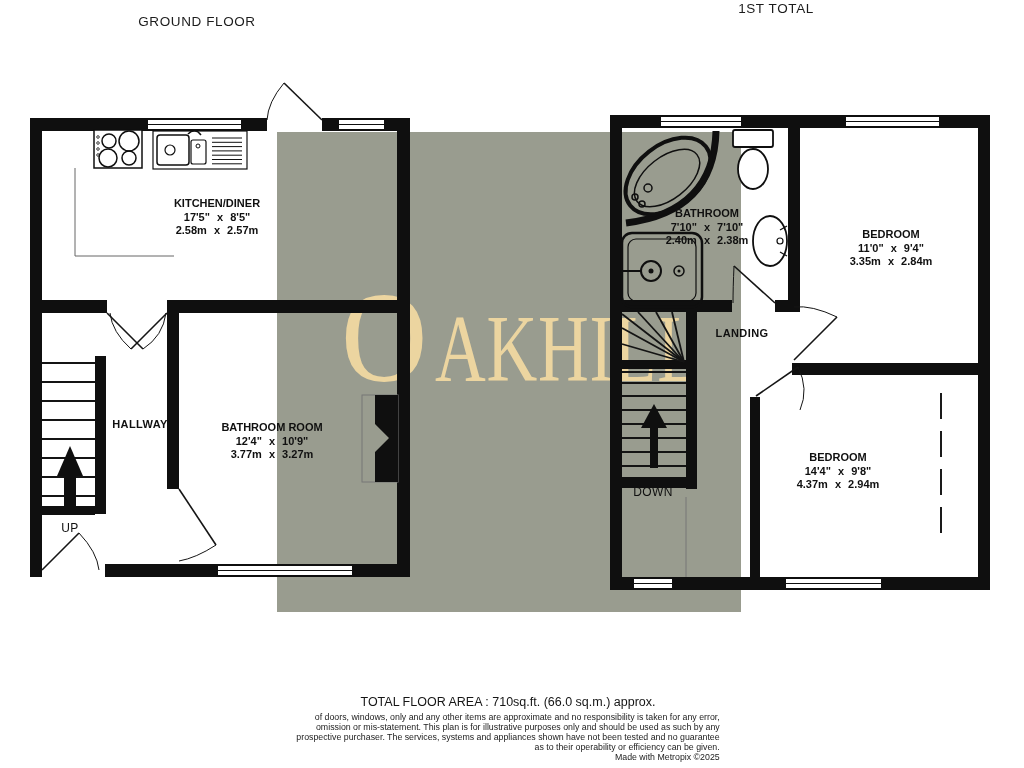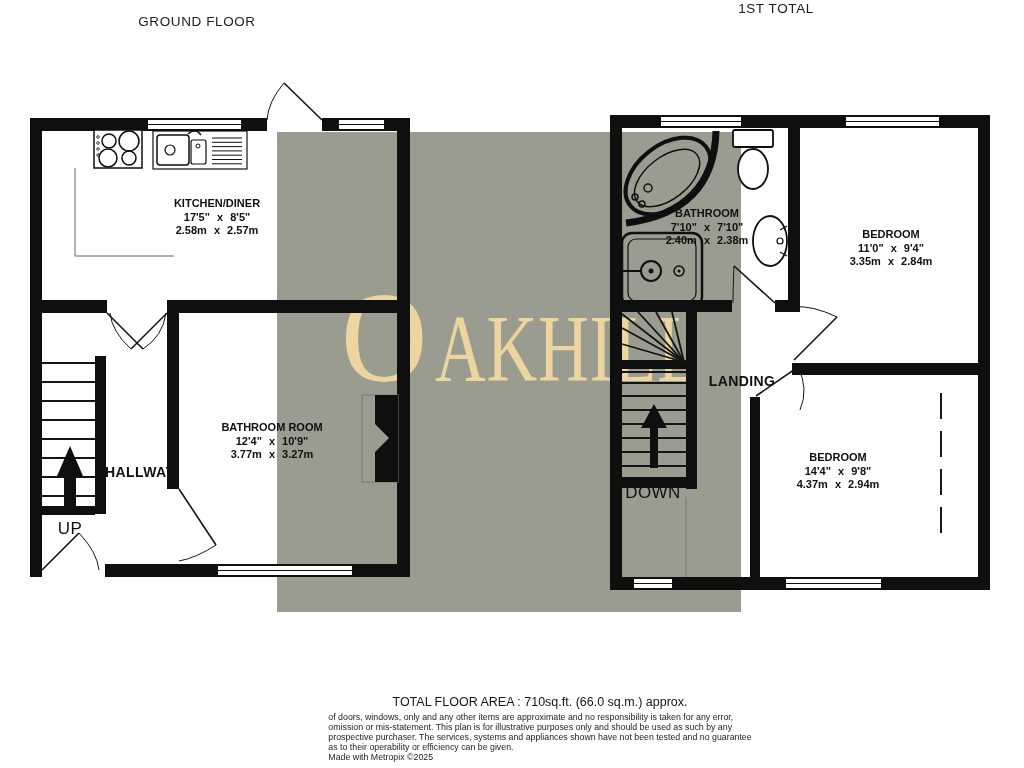--- a/index.html
+++ b/index.html
@@ -7,24 +7,24 @@
          font-family:"Liberation Sans",sans-serif;}
   .overlay{position:absolute;left:277px;top:132px;width:464px;height:480px;}
   .wm{position:absolute;left:341px;top:272px;display:flex;align-items:baseline;line-height:1;
       font-family:"Liberation Serif",serif;white-space:nowrap;}
   .wm .first{font-size:130px;display:inline-block;transform:scaleX(.92);transform-origin:left bottom;}
   .wm .rest{font-size:95px;display:inline-block;transform:scaleX(.74);transform-origin:left bottom;letter-spacing:1px;}
   svg{position:absolute;left:0;top:0;}
   .lbl{position:absolute;transform:translateX(-50%);text-align:center;white-space:nowrap;
        font-weight:bold;font-size:11px;color:#101010;line-height:13.5px;}
   .lbl .dim{word-spacing:4px;}
-  .small{font-weight:bold;font-size:14px;letter-spacing:.4px;margin-top:48px;}
-  .plain{font-weight:normal;font-size:17px;letter-spacing:.4px;text-align:center;}
+  .small{font-weight:bold;font-size:11px;letter-spacing:.4px;}
+  .plain{font-weight:normal;font-size:12px;letter-spacing:.4px;text-align:center;}
   .title{position:absolute;transform:translateX(-50%);font-size:13.5px;letter-spacing:.6px;color:#1c1c1c;white-space:nowrap;}
-  .footer{position:absolute;left:540px;transform:translateX(-50%);text-align:left;white-space:nowrap;color:#151515;}
+  .footer{position:absolute;left:508px;transform:translateX(-50%);text-align:right;white-space:nowrap;color:#151515;}
   .total{font-size:12.5px;}
   .disc{font-size:8.8px;line-height:10px;color:#222;}
 </style>
 </head>
 <body>
 
 <div id="stage">
 
   <div class="overlay" style="background:#999c8f"></div>
 

